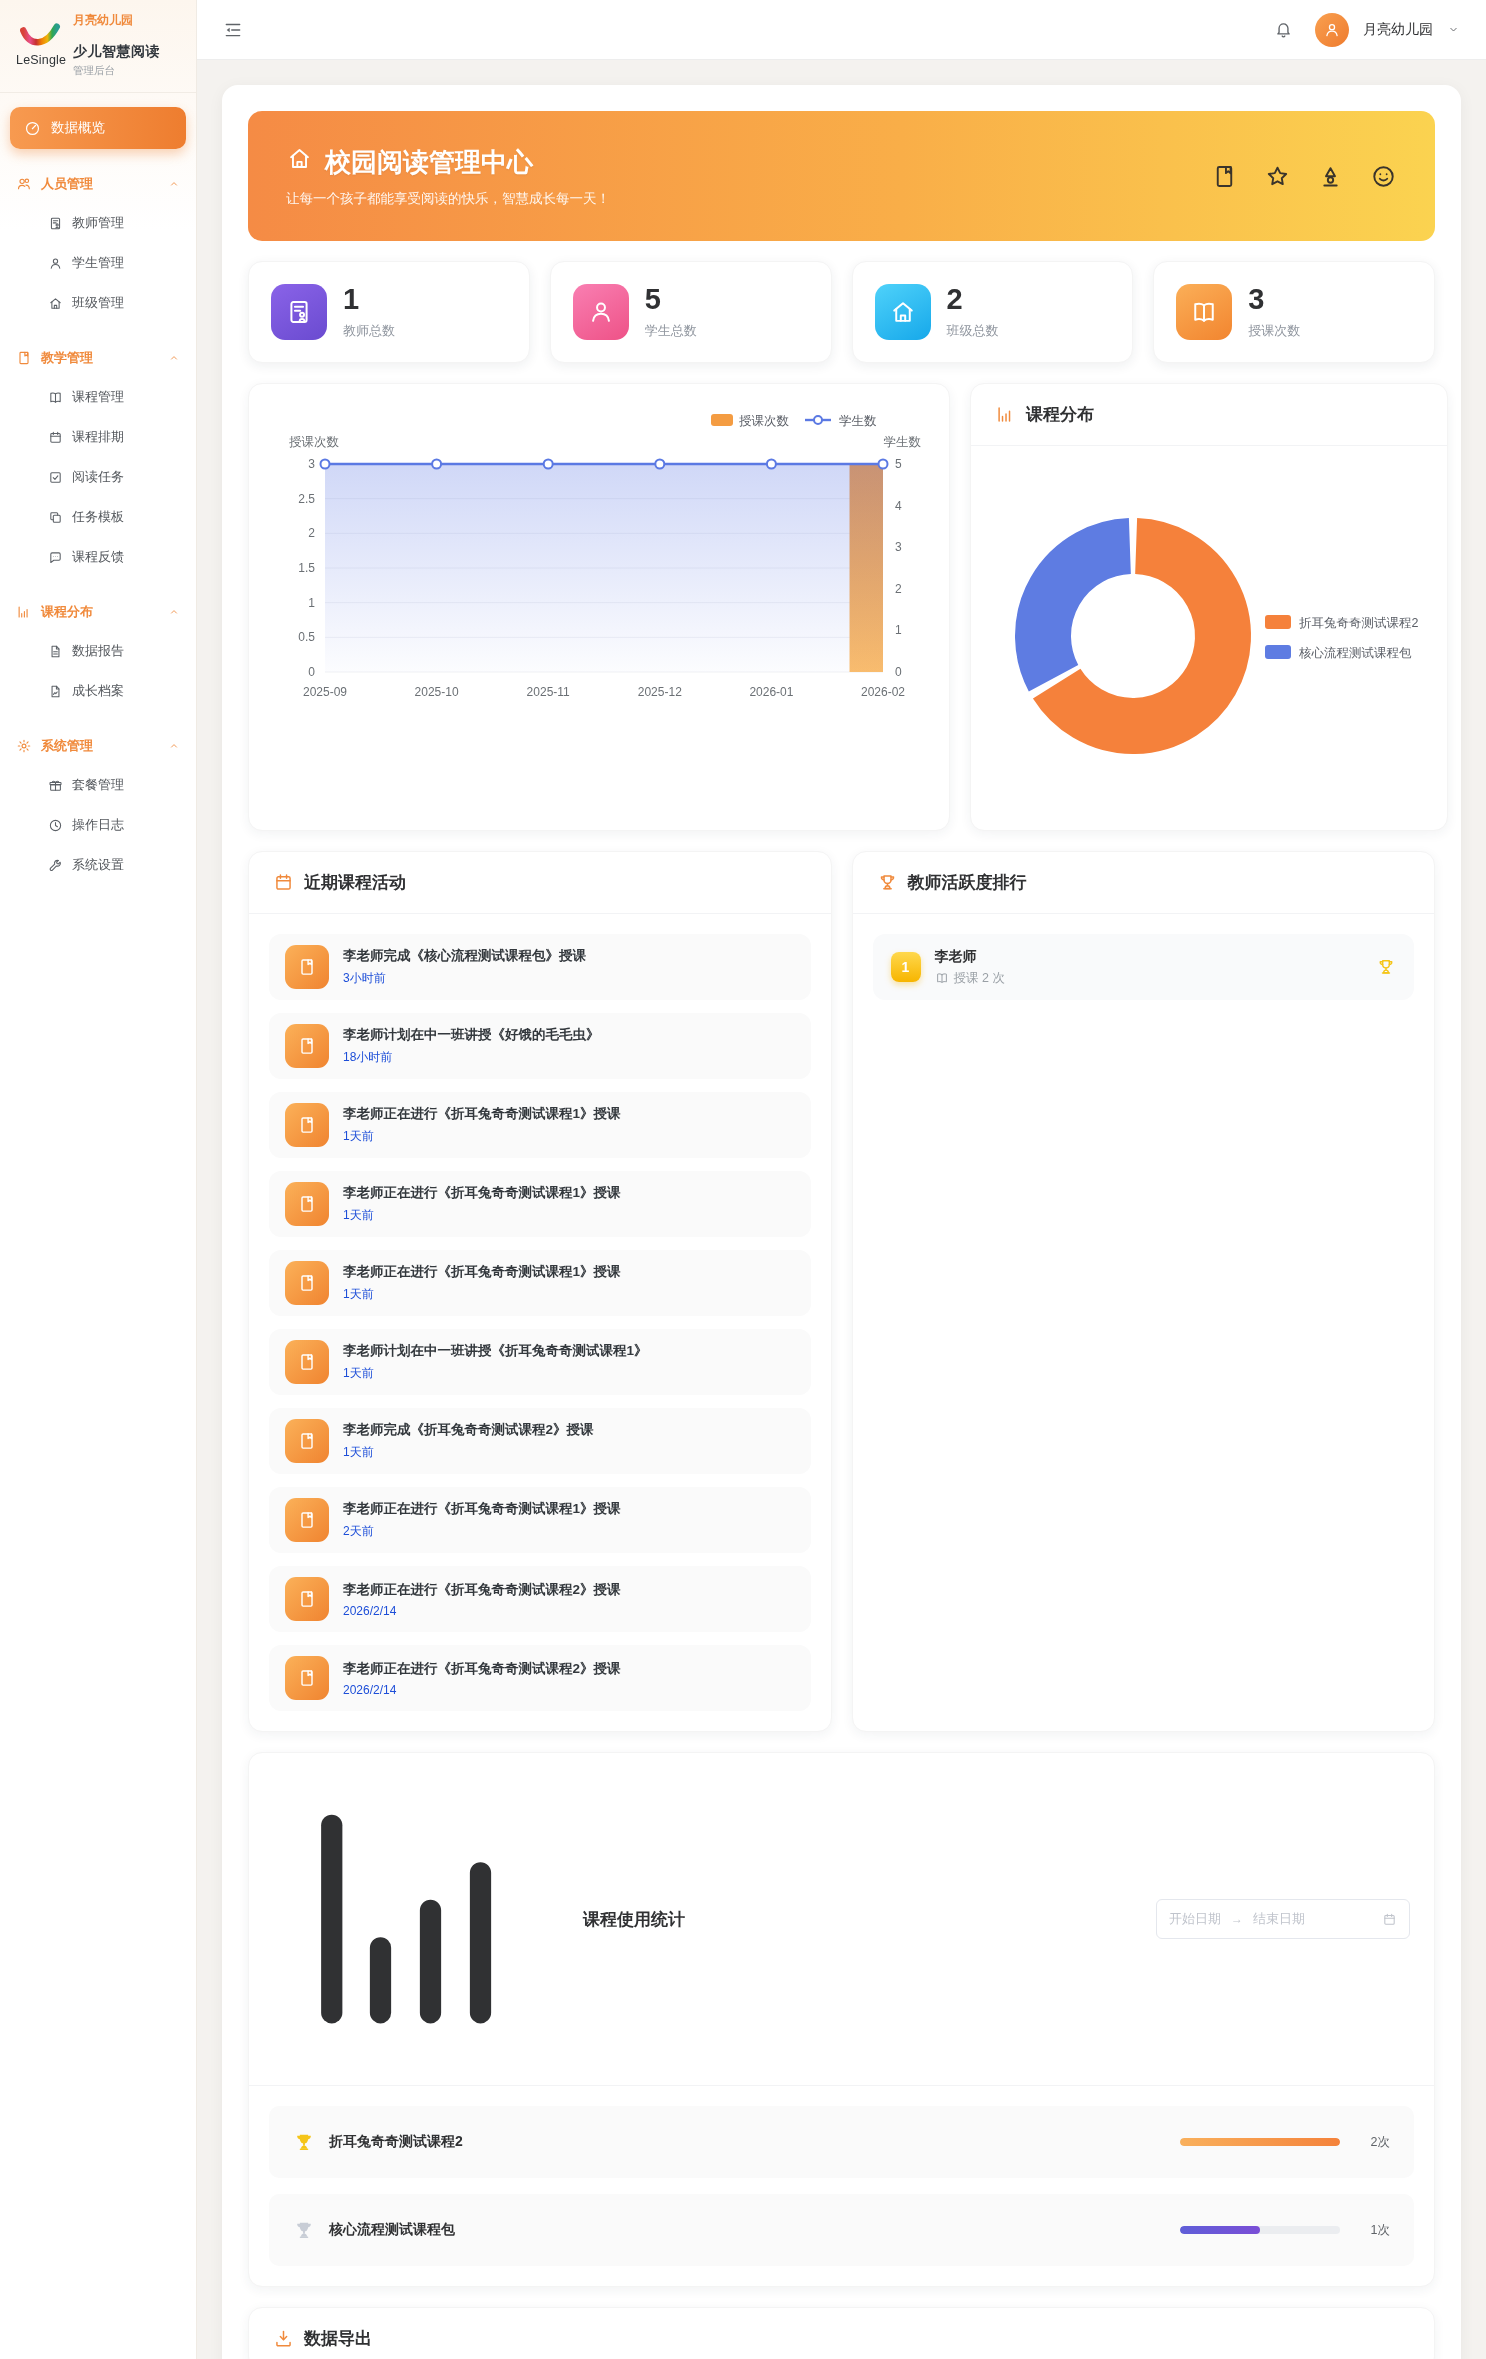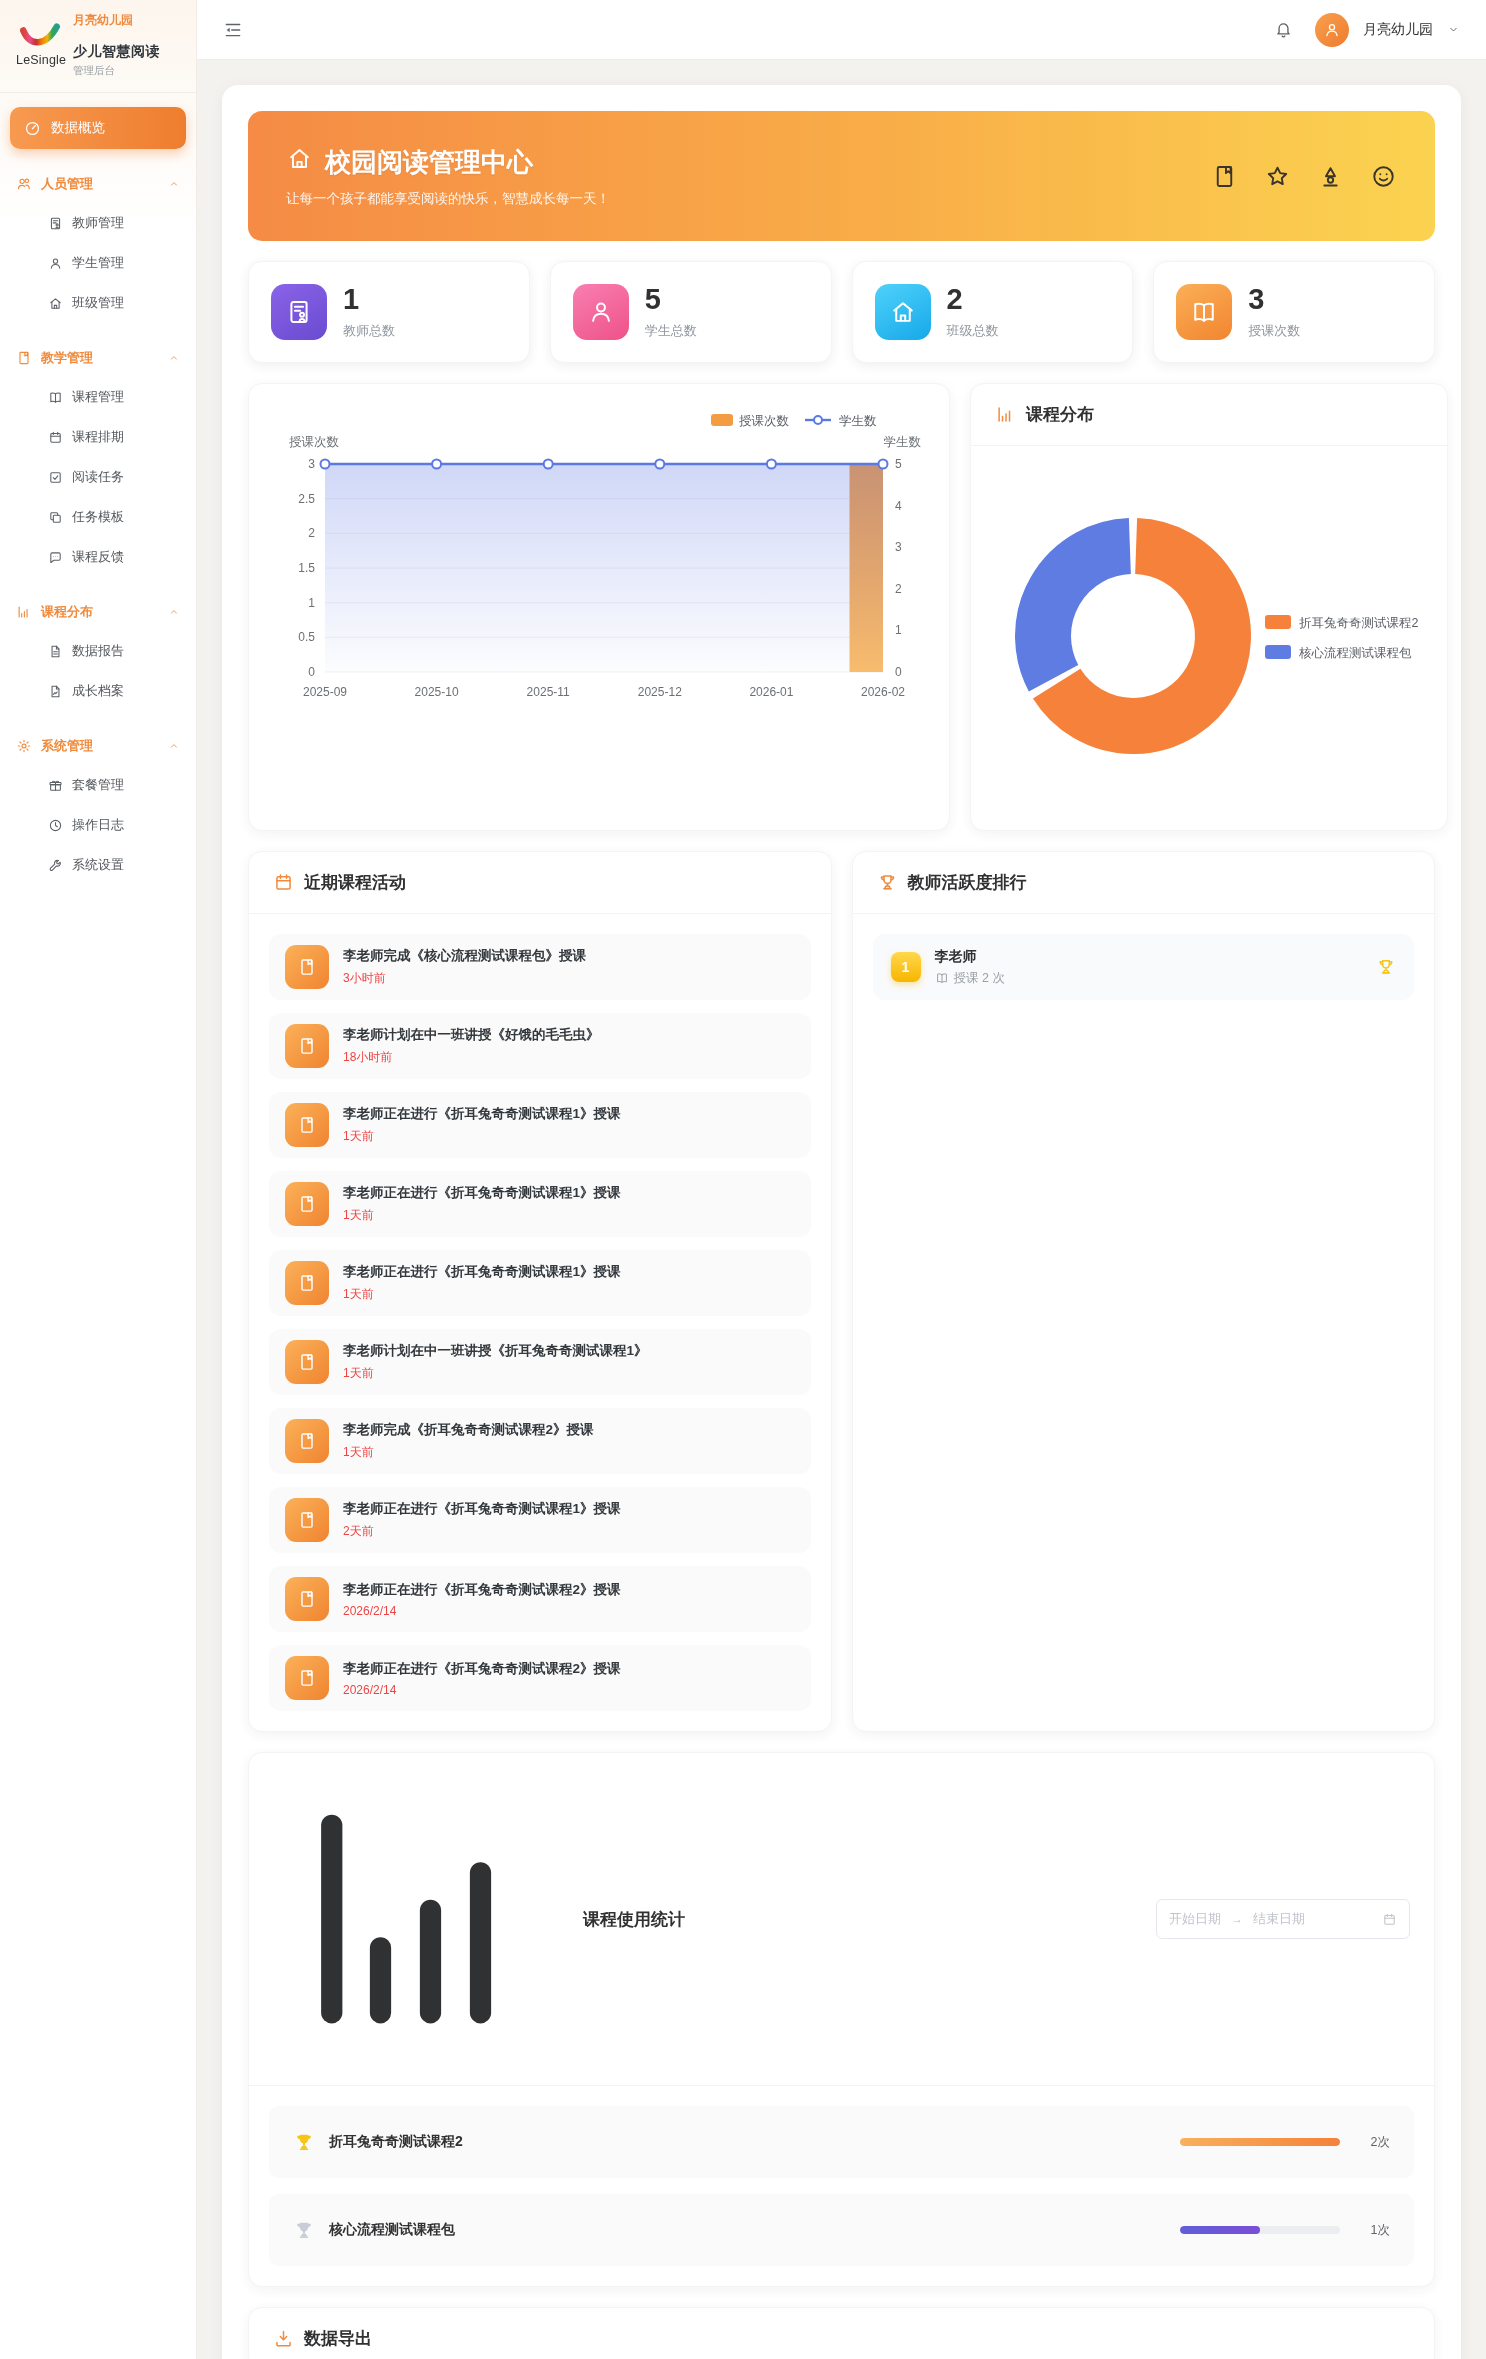--- a/index.html
+++ b/index.html
@@ -69,21 +69,21 @@
   .card-body { padding:20px; }
   .trend-card { flex:59; } .dist-card { flex:41; }
 
   .activity-card { flex:1; } .ranking-card { flex:1; }
   .act-list { display:flex; flex-direction:column; gap:13px; }
   .act-item { background:#fafafa; border-radius:12px; height:66px; padding:0 16px; display:flex; align-items:center; gap:14px; cursor:pointer; }
   .act-icon { width:44px; height:44px; border-radius:11px; background:linear-gradient(135deg,#fbb159,#f08430);
     color:#fff; display:flex; align-items:center; justify-content:center; }
   .act-icon .ic { width:20px; height:20px; }
   .act-title { font-size:13.5px; font-weight:bold; color:#33383d; }
-  .act-time { font-size:12px; color:#ef4444; margin-top:5px; }
+  .act-time { font-size:12px; color:#1d4ed8; margin-top:5px; }
 
   .rank-item { background:#f9fafb; border-radius:12px; height:66px; padding:0 18px; display:flex; align-items:center; gap:14px; cursor:pointer; }
   .rank-badge { width:30px; height:30px; border-radius:8px; background:linear-gradient(180deg,#ffd84d,#f7b500);
     color:#fff; font-size:14px; font-weight:bold; display:flex; align-items:center; justify-content:center;
     box-shadow:0 3px 6px rgba(247,181,0,.35); }
   .rank-name { font-size:14px; font-weight:bold; color:#303133; }
   .rank-meta { font-size:12.5px; color:#9aa0a6; margin-top:4px; display:flex; align-items:center; gap:5px; }
   .rank-meta .ic { width:14px; height:14px; }
   .rank-trophy { margin-left:auto; width:20px; height:20px; color:#f5c519; }
 

